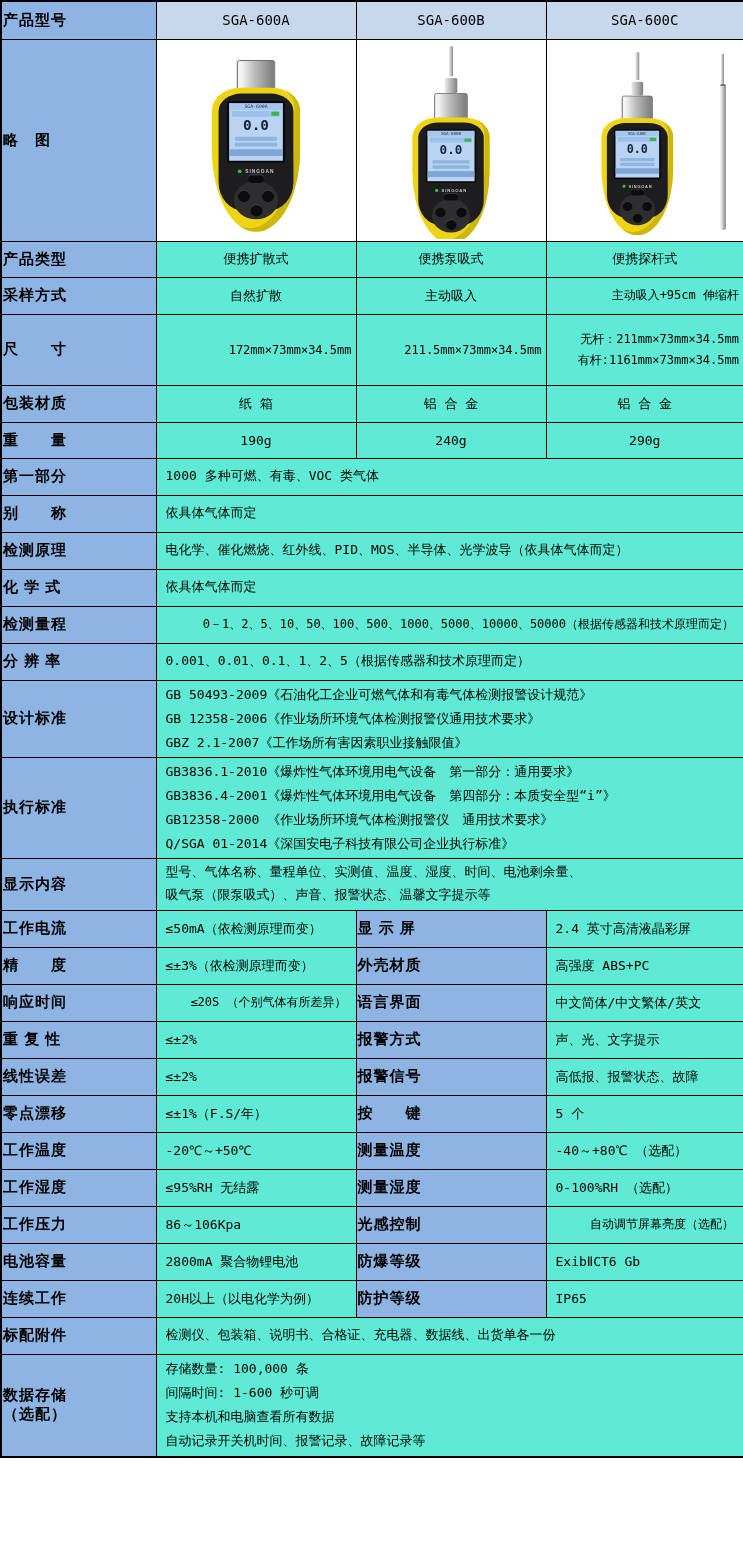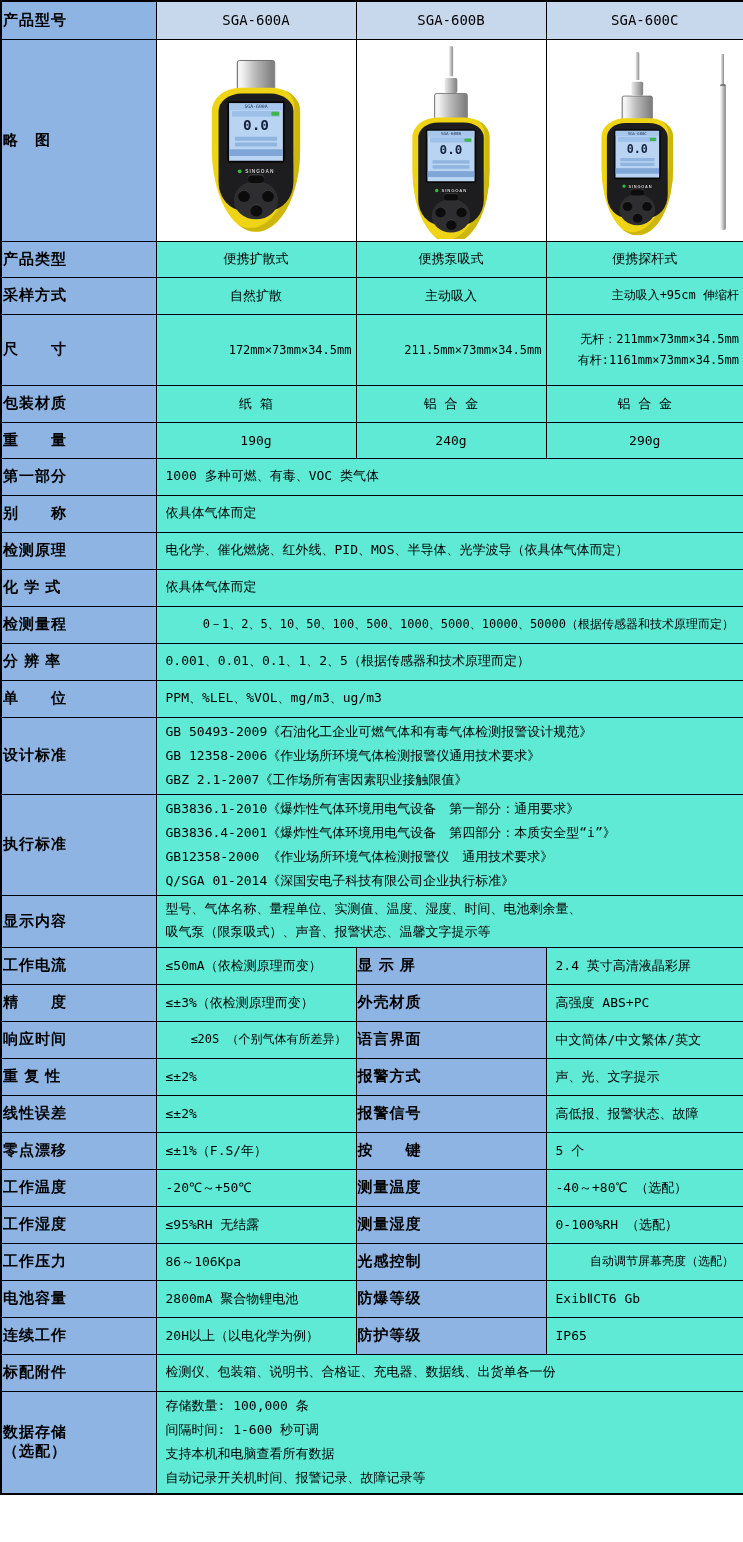--- a/index.html
+++ b/index.html
@@ -242,26 +242,20 @@
     <td class="val sz" colspan="3">
       <div class="val-line">0－1、2、5、10、50、100、500、1000、5000、10000、50000（根据传感器和技术原理而定）</div>
     </td>
   </tr>
   <tr class="h37">
     <td class="lbl">分 辨 率</td>
     <td class="val" colspan="3">
       <div class="val-line">0.001、0.01、0.1、1、2、5（根据传感器和技术原理而定）</div>
     </td>
   </tr>
-  <tr class="h37">
-    <td class="lbl">单　　位</td>
-    <td class="val" colspan="3">
-      <div class="val-line">PPM、%LEL、%VOL、mg/m3、ug/m3</div>
-    </td>
-  </tr>
   <tr class="h73">
     <td class="lbl">设计标准</td>
     <td class="val lines3" colspan="3">
       <div class="val-line">GB 50493-2009《石油化工企业可燃气体和有毒气体检测报警设计规范》</div>
       <div class="val-line">GB 12358-2006《作业场所环境气体检测报警仪通用技术要求》</div>
       <div class="val-line">GBZ 2.1-2007《工作场所有害因素职业接触限值》</div>
     </td>
   </tr>
   <tr class="h100">
     <td class="lbl">执行标准</td>

